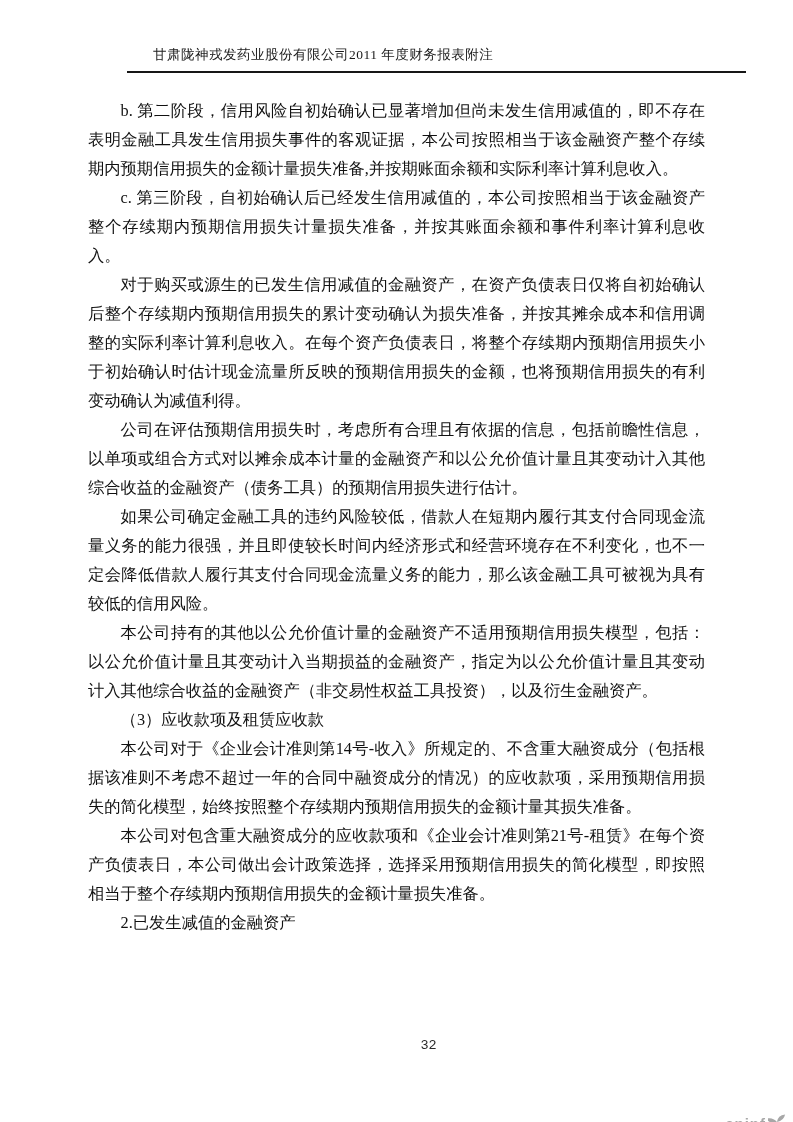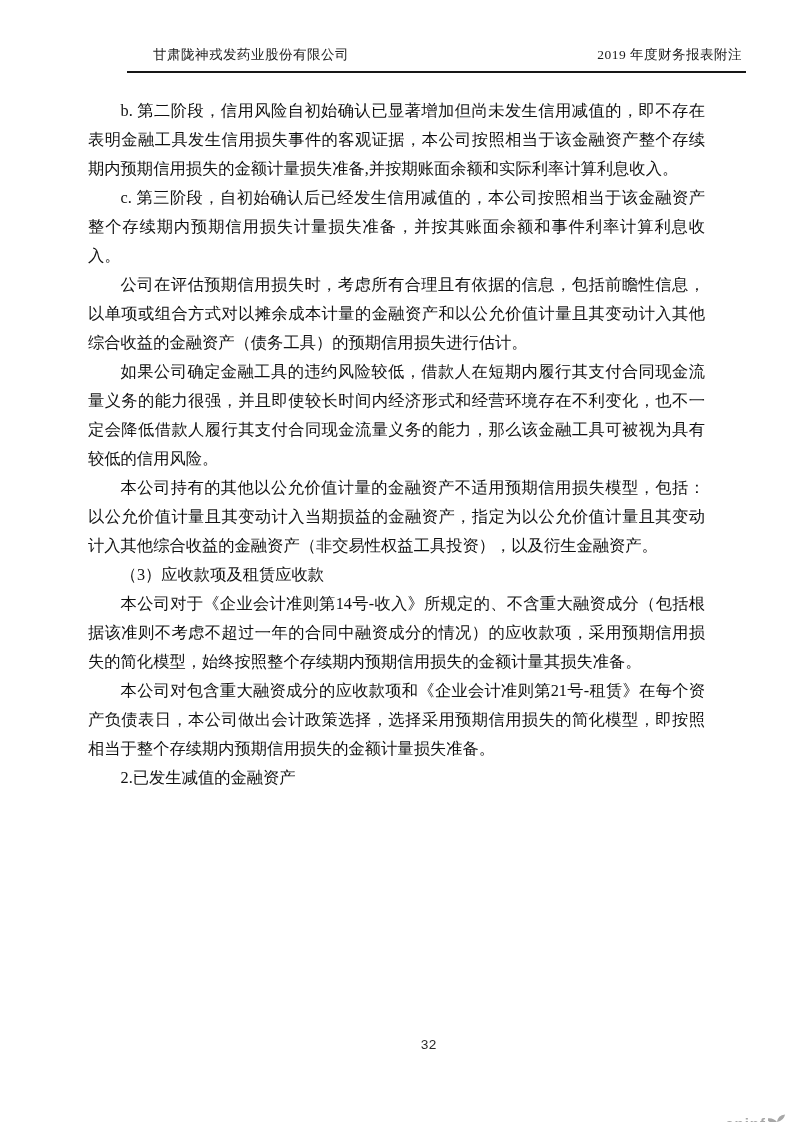--- a/index.html
+++ b/index.html
@@ -12,21 +12,20 @@
     overflow: hidden;
   }
   .page {
     position: absolute; inset: 0;
     background: #ffffff;
   }
   .doc-header {
     position: absolute;
     top: 46px; left: 127px; width: 619px;
     display: flex;
-    justify-content: space-between;
     align-items: flex-end;
     border-bottom: 2px solid #161616;
     padding-bottom: 7px;
     font-size: 13.5px;
     letter-spacing: 0.5px;
   }
   .doc-header .company { padding-left: 26px; }
   .doc-header .report-title { padding-right: 4px; }
   .doc-body {
     position: absolute;
@@ -86,27 +85,28 @@
     margin-top: 2px;
   }
 </style>
 </head>
 <body>
 
 <div class="page">
 
   <div class="doc-header">
     <span class="company">甘肃陇神戎发药业股份有限公司</span>
-    <span class="report-title">2019 年度财务报表附注</span>
+    <span class="report-title">2011 年度财务报表附注</span>
   </div>
 
   <div class="doc-body">
 
   <p>b. 第二阶段，信用风险自初始确认已显著增加但尚未发生信用减值的，即不存在表明金融工具发生信用损失事件的客观证据，本公司按照相当于该金融资产整个存续期内预期信用损失的金额计量损失准备,并按期账面余额和实际利率计算利息收入。</p>
       <p>c. 第三阶段，自初始确认后已经发生信用减值的，本公司按照相当于该金融资产整个存续期内预期信用损失计量损失准备，并按其账面余额和事件利率计算利息收入。</p>
+      <p>对于购买或源生的已发生信用减值的金融资产，在资产负债表日仅将自初始确认后整个存续期内预期信用损失的累计变动确认为损失准备，并按其摊余成本和信用调整的实际利率计算利息收入。在每个资产负债表日，将整个存续期内预期信用损失小于初始确认时估计现金流量所反映的预期信用损失的金额，也将预期信用损失的有利变动确认为减值利得。</p>
       <p>公司在评估预期信用损失时，考虑所有合理且有依据的信息，包括前瞻性信息，以单项或组合方式对以摊余成本计量的金融资产和以公允价值计量且其变动计入其他综合收益的金融资产（债务工具）的预期信用损失进行估计。</p>
       <p>如果公司确定金融工具的违约风险较低，借款人在短期内履行其支付合同现金流量义务的能力很强，并且即使较长时间内经济形式和经营环境存在不利变化，也不一定会降低借款人履行其支付合同现金流量义务的能力，那么该金融工具可被视为具有较低的信用风险。</p>
       <p>本公司持有的其他以公允价值计量的金融资产不适用预期信用损失模型，包括：以公允价值计量且其变动计入当期损益的金融资产，指定为以公允价值计量且其变动计入其他综合收益的金融资产（非交易性权益工具投资），以及衍生金融资产。</p>
       <p>（3）应收款项及租赁应收款</p>
       <p>本公司对于《企业会计准则第14号-收入》所规定的、不含重大融资成分（包括根据该准则不考虑不超过一年的合同中融资成分的情况）的应收款项，采用预期信用损失的简化模型，始终按照整个存续期内预期信用损失的金额计量其损失准备。</p>
       <p>本公司对包含重大融资成分的应收款项和《企业会计准则第21号-租赁》在每个资产负债表日，本公司做出会计政策选择，选择采用预期信用损失的简化模型，即按照相当于整个存续期内预期信用损失的金额计量损失准备。</p>
       <p>2.已发生减值的金融资产</p>
     </div>
 
   <div class="page-number">32</div>

